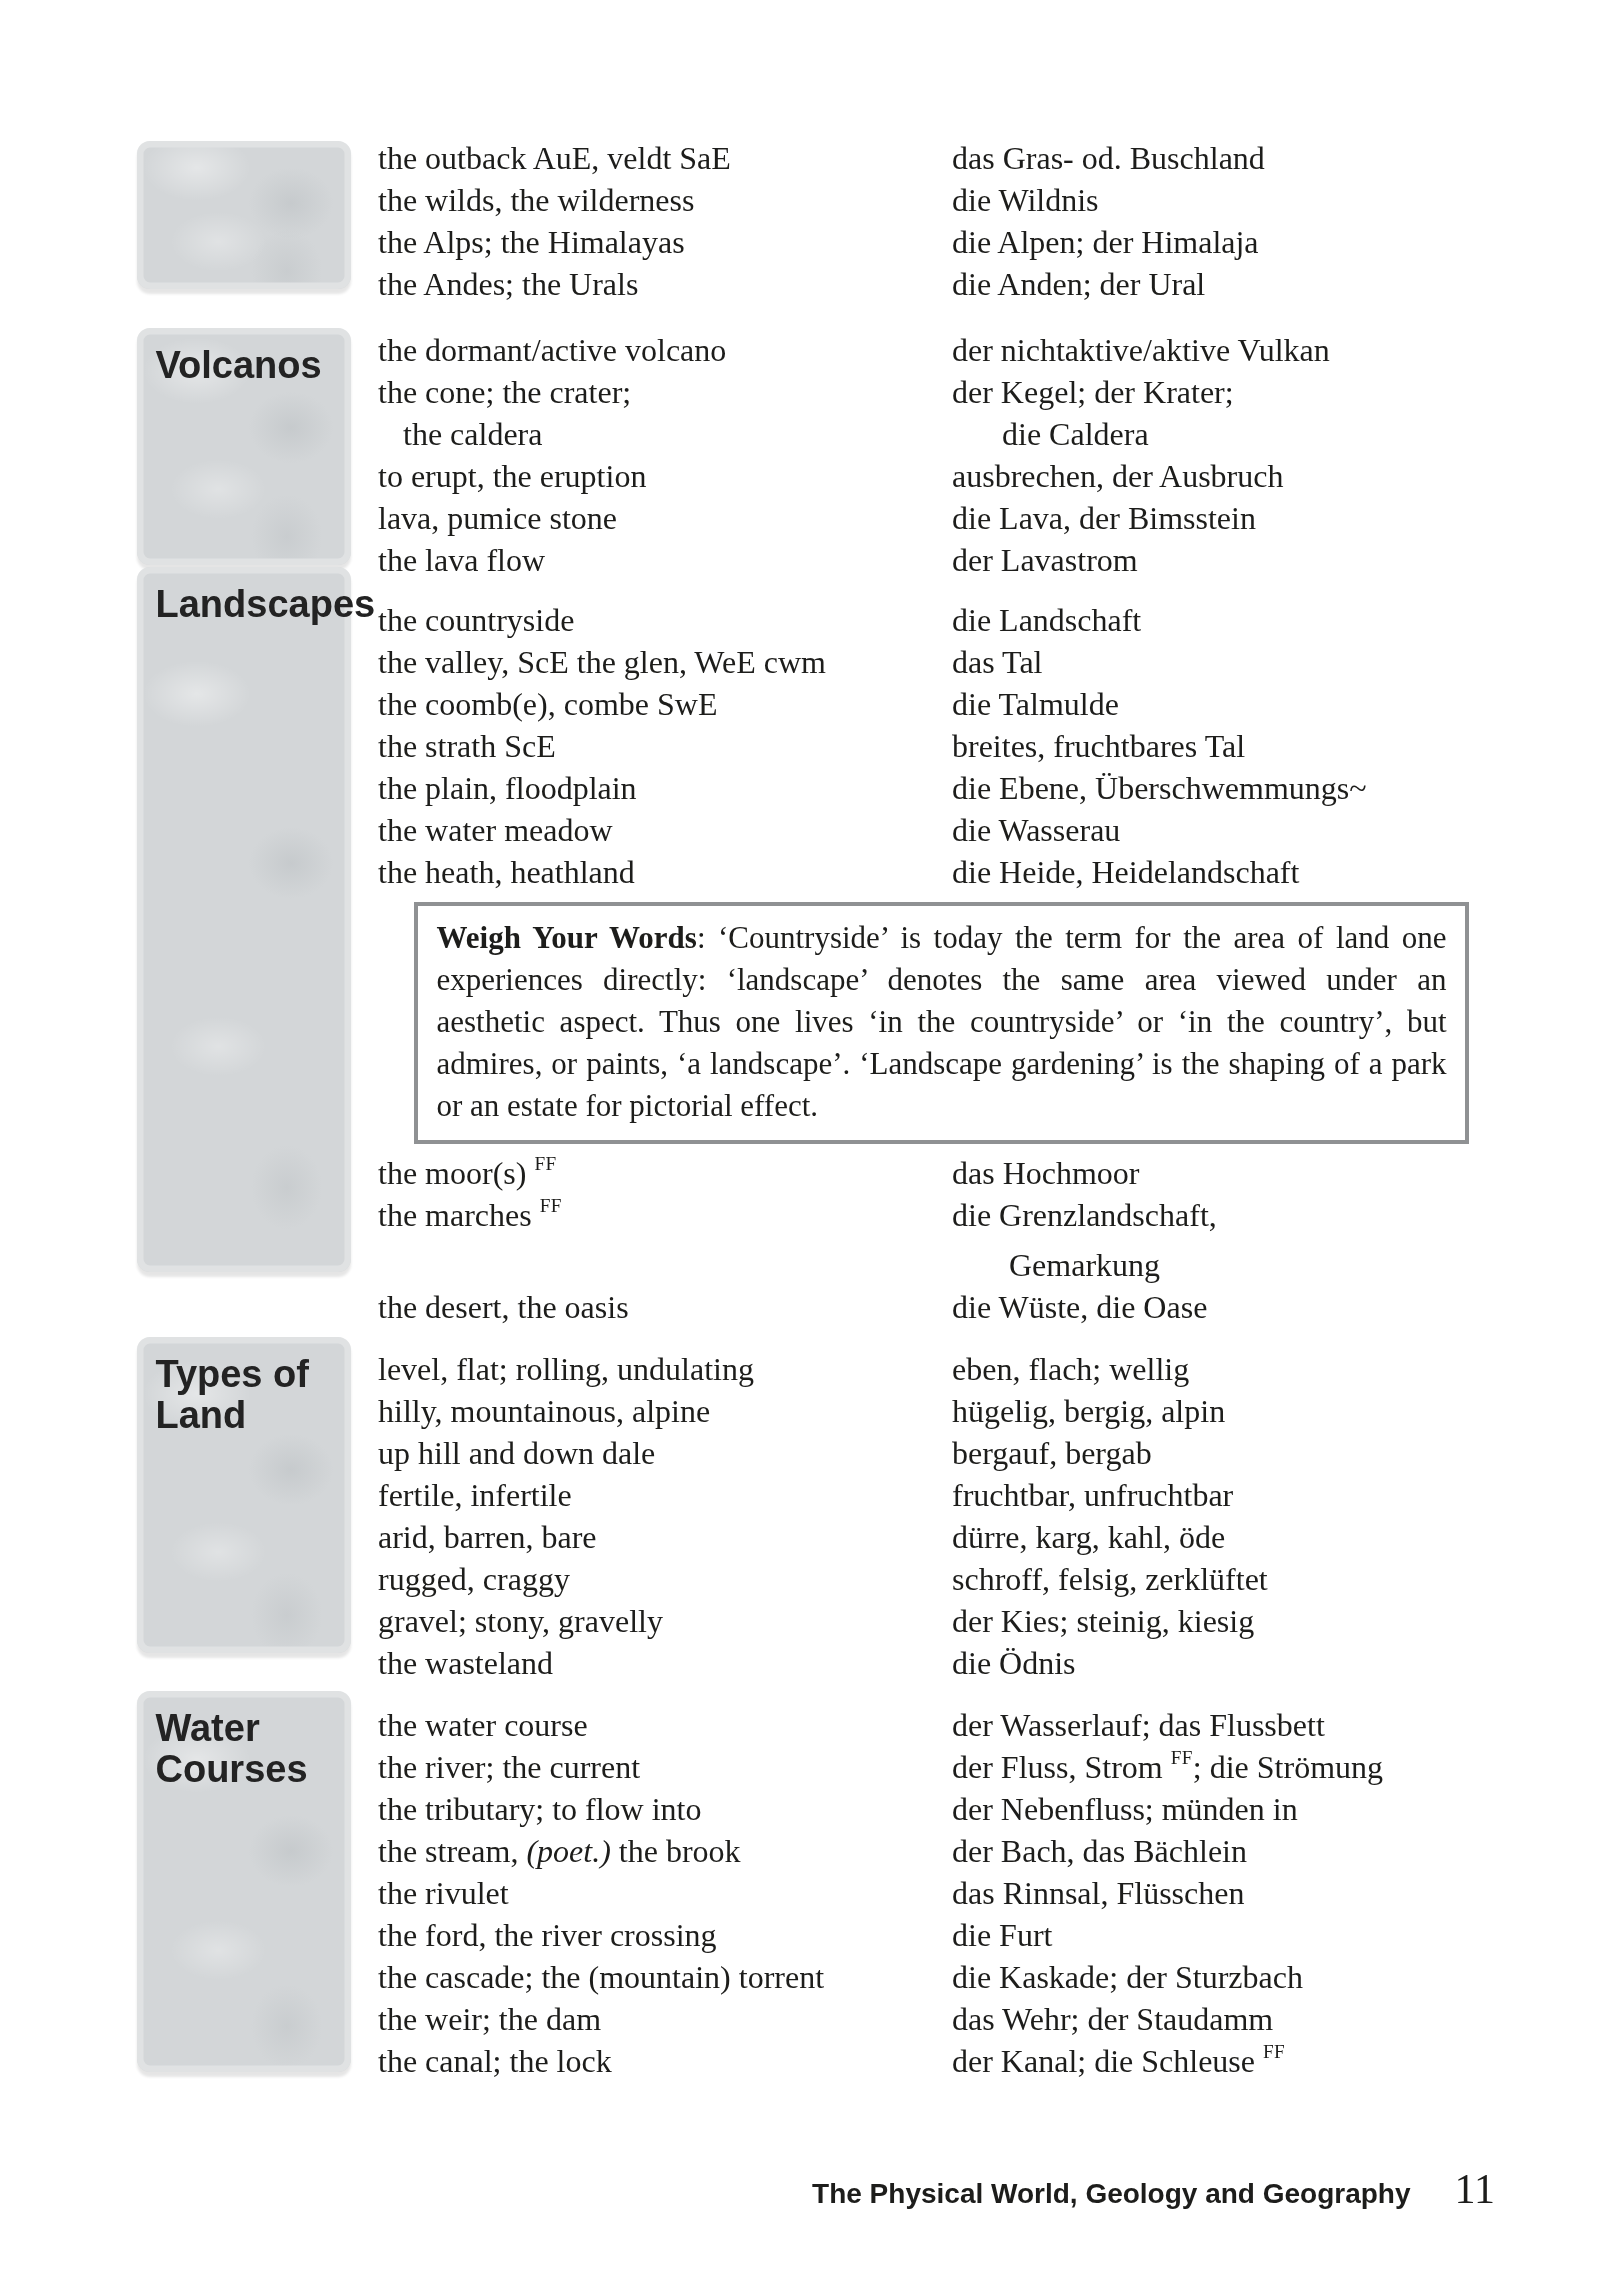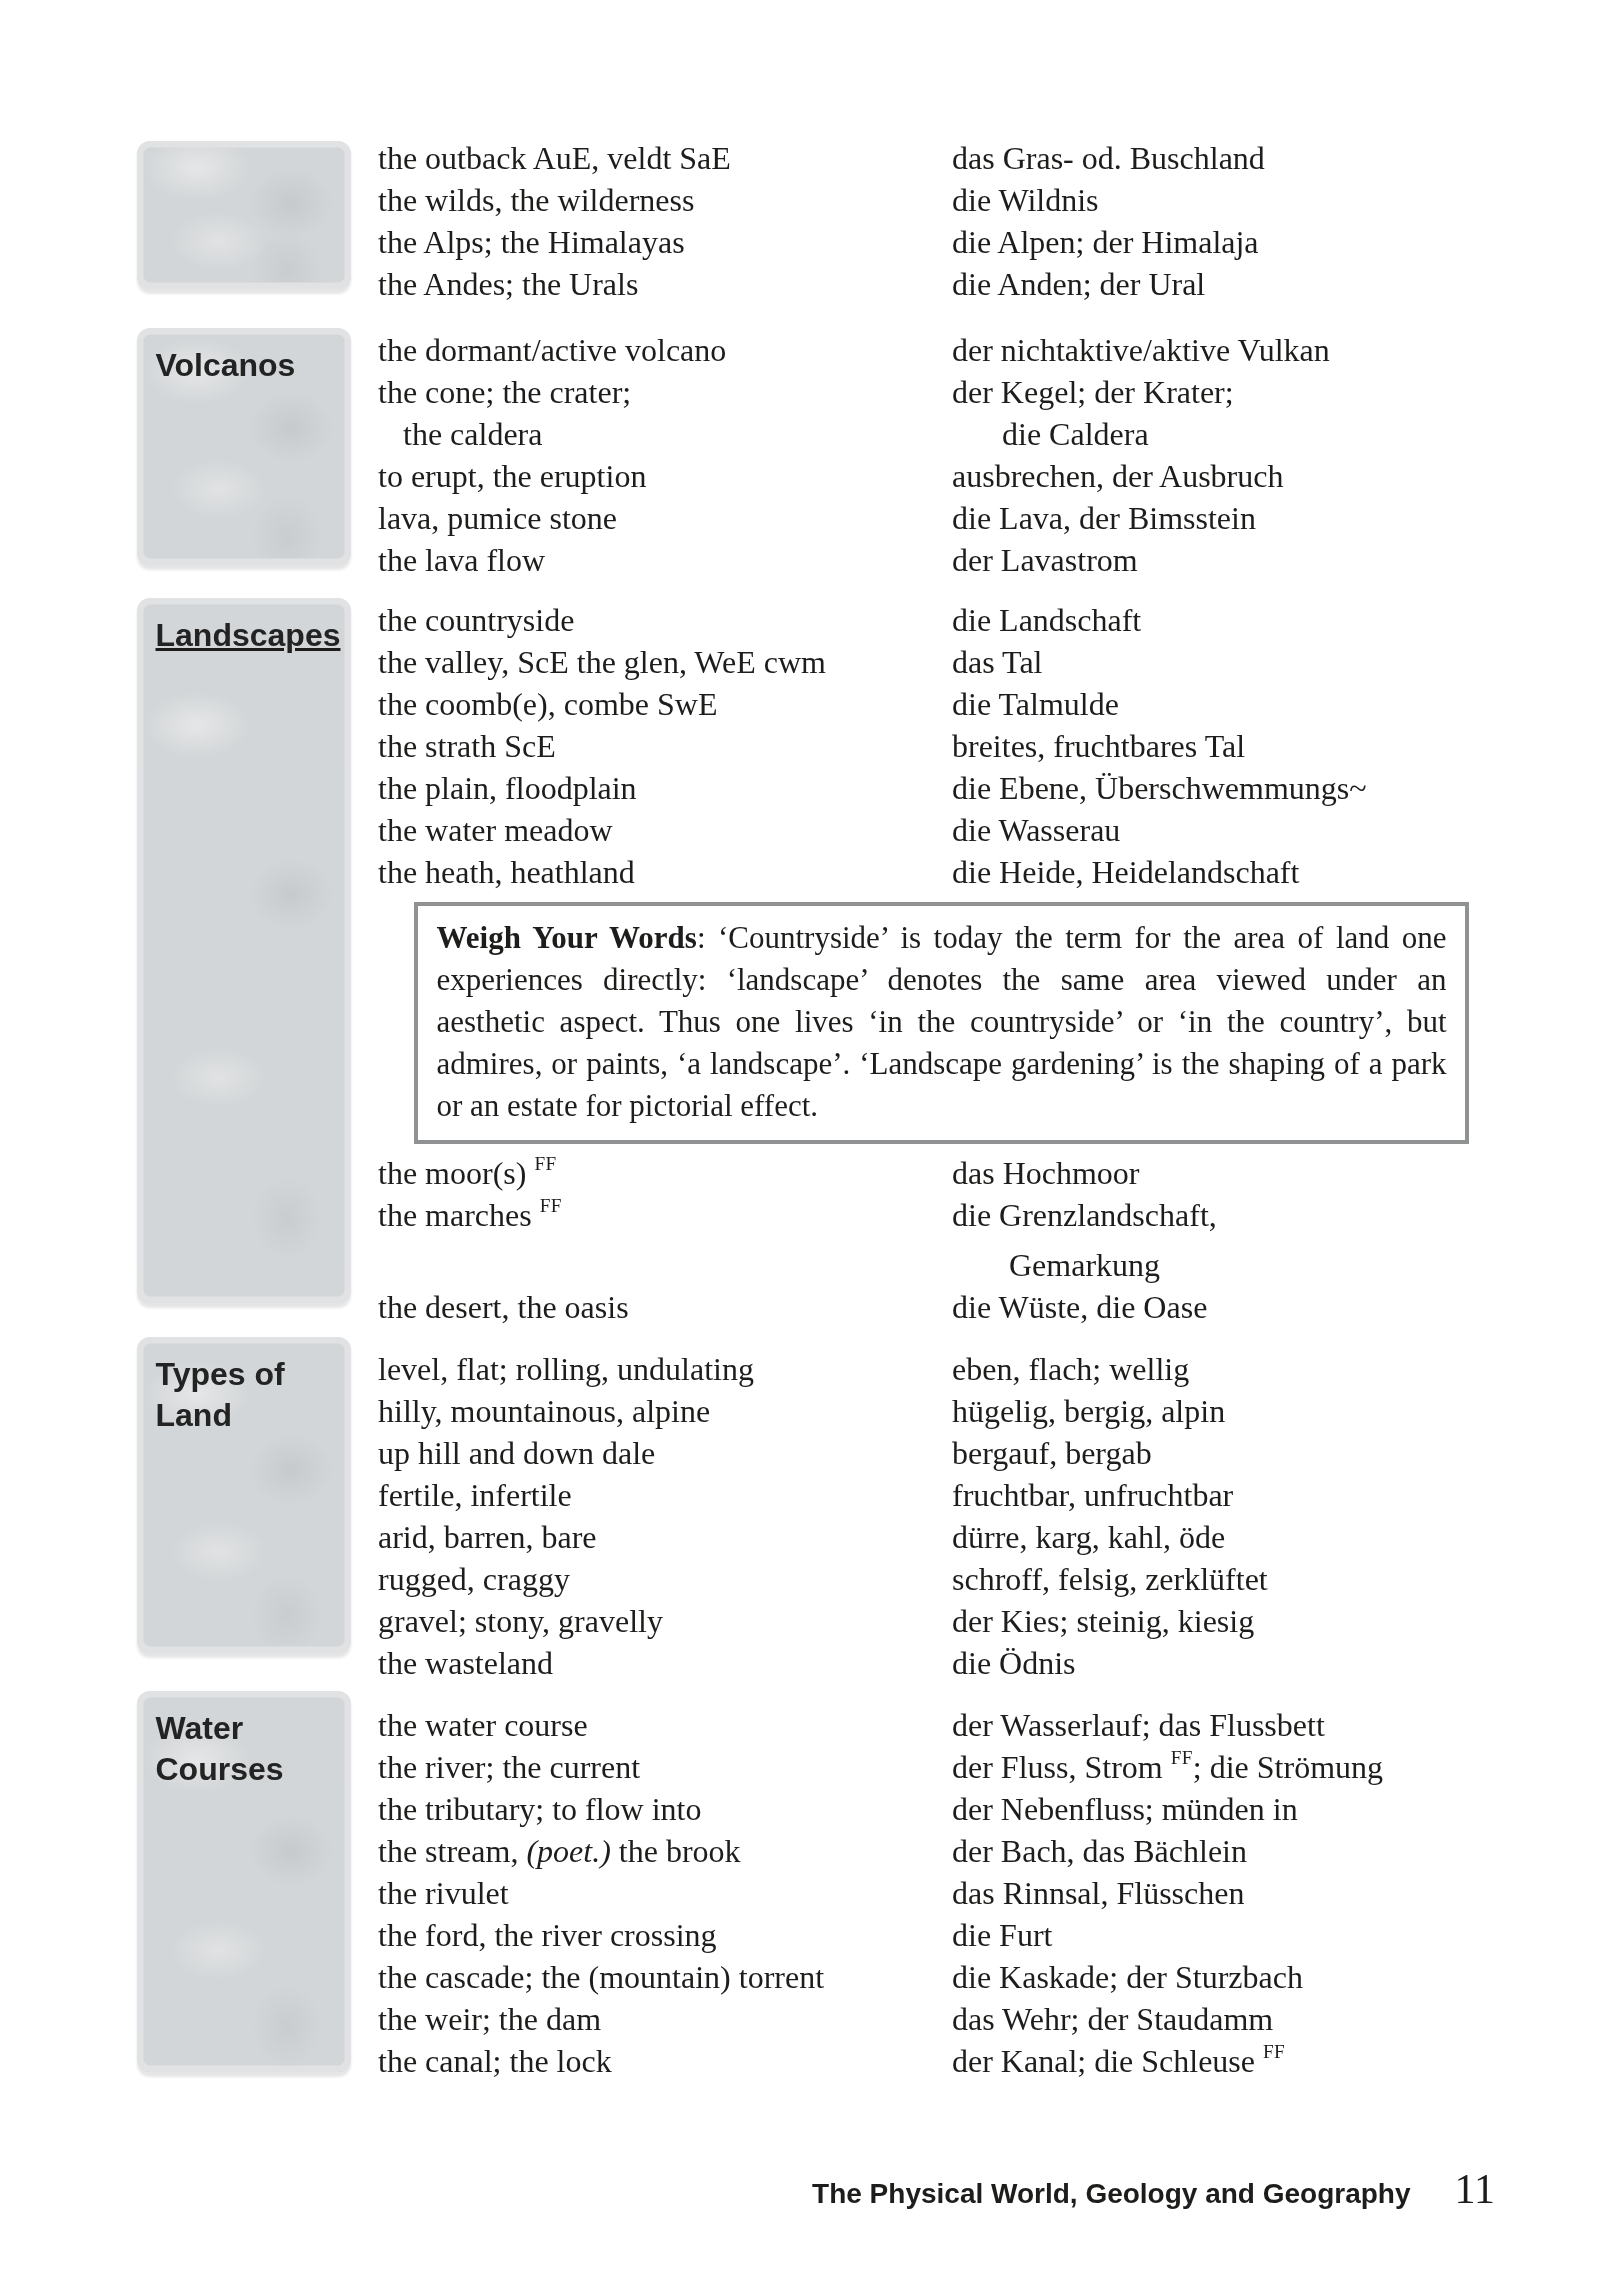--- a/index.html
+++ b/index.html
@@ -20,30 +20,30 @@
     background-color:#d3d6d8;
     background-image:
       radial-gradient(ellipse 83px 51px at 28% 18%, rgba(255,255,255,0.40), transparent 65%),
       radial-gradient(ellipse 65px 55px at 72% 42%, rgba(166,172,176,0.28), transparent 65%),
       radial-gradient(ellipse 74px 46px at 38% 68%, rgba(255,255,255,0.30), transparent 65%),
       radial-gradient(ellipse 55px 65px at 70% 88%, rgba(166,172,176,0.22), transparent 65%);
     box-shadow: inset 0 0 0 6.5px #e0e2e3, 0 4.6px 2.8px rgba(0,0,0,0.10);
   }
   .box-1{top:141px;height:148px;}
   .box-2{top:328px;height:237px;}
-  .box-3{top:598px;height:705px;text-decoration:underline;}
+  .box-3{top:567px;height:705px;}
   .box-4{top:1305px;height:316px;margin-top:32px;}
   .box-5{top:1691px;height:381px;}
 
   .side-label{
     display:block;
     padding:16.6px 11px 0 18.5px;
     font-family:"Liberation Sans",sans-serif;
     font-weight:bold;
-    font-size:32px;line-height:41px;
+    font-size:38px;line-height:41px;
     color:#232323;
   }
 
   
   .rows{position:absolute;left:378px;display:flex;flex-direction:column;}
   .rows-1{top:137px;}
   .rows-2{top:329px;}
   .rows-3a{top:599px;}
   .rows-3b{top:1152px;}
   .rows-4{top:1348px;}

